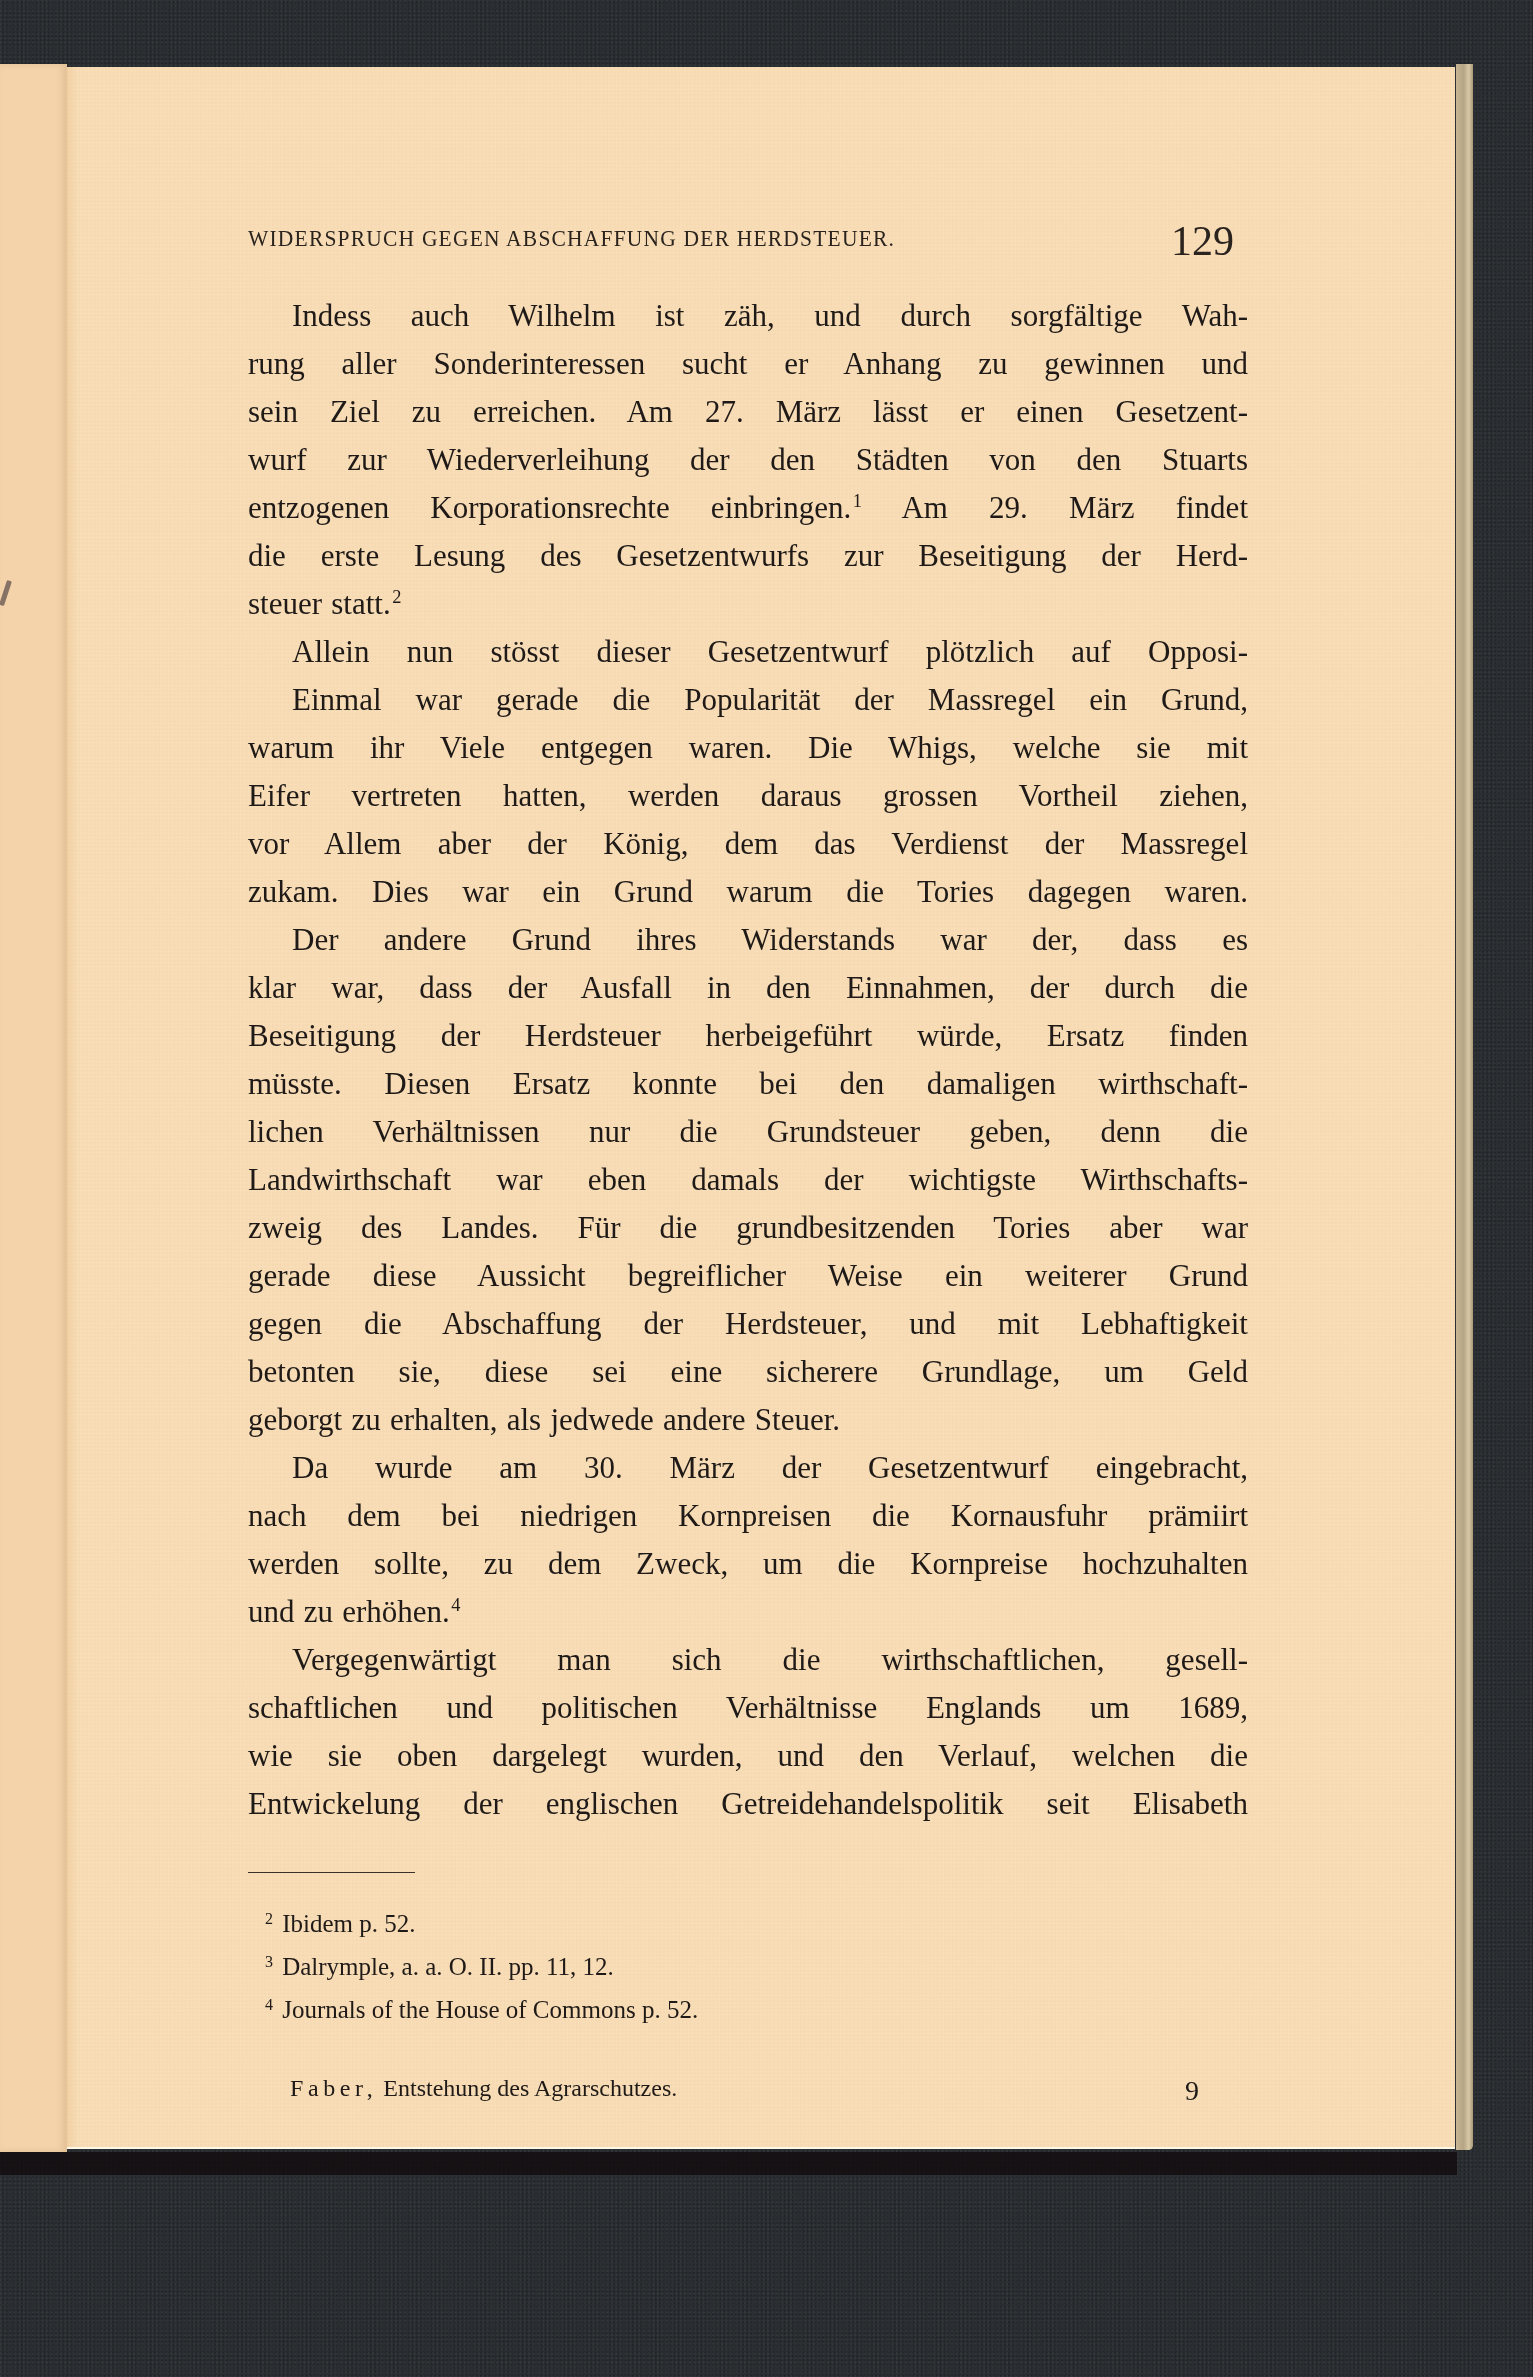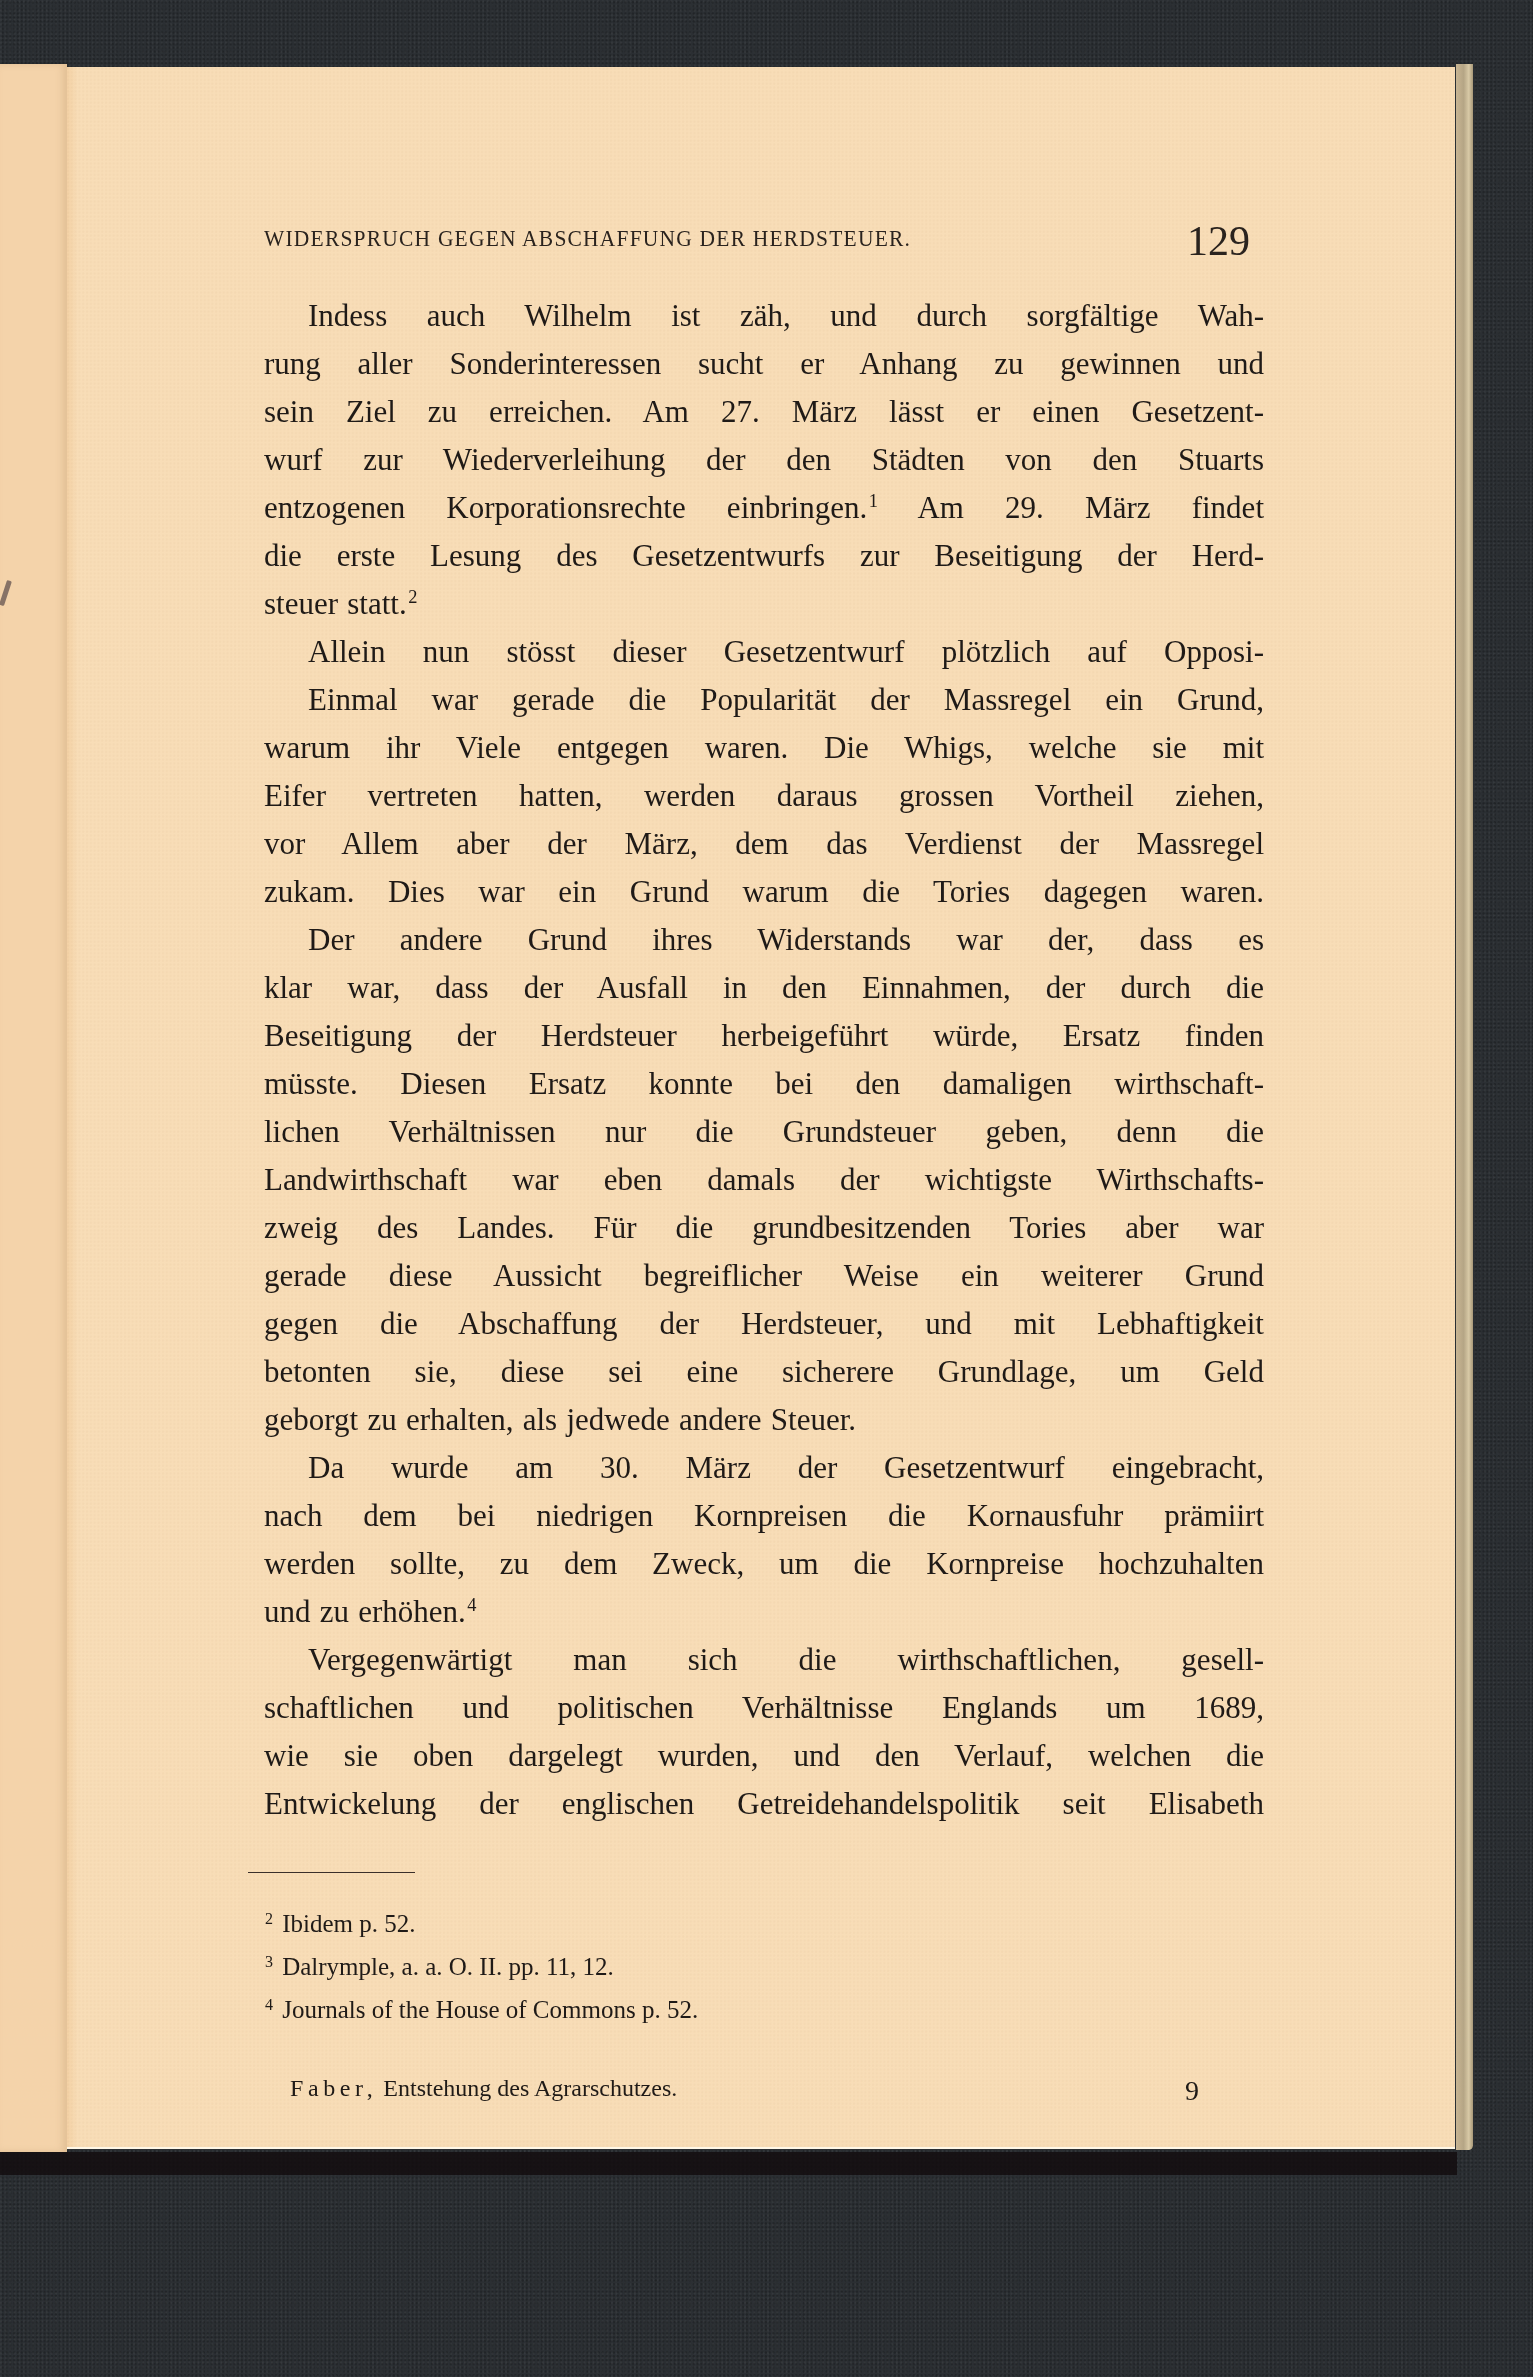--- a/index.html
+++ b/index.html
@@ -70,21 +70,20 @@
       height: 23px;
       background: #130d0f;
       opacity: 0.85;
     }
     .text-block {
       position: absolute;
       left: 248px;
       top: 215px;
       width: 1000px;
       color: #1f1a17;
-      margin-left: 16px;
     }
     .running-head {
       position: relative;
       height: 54px;
       font-size: 21.5px;
       letter-spacing: 1.2px;
       text-transform: uppercase;
       font-family: "Liberation Serif", serif;
       color: #2a231e;
     }
@@ -198,21 +197,21 @@
     </div>
 
     <div>
       <span class="line indent">Allein nun stösst dieser Gesetzentwurf plötzlich auf Opposi-</span>
     </div>
 
     <div>
       <span class="line indent">Einmal war gerade die Popularität der Massregel ein Grund,</span>
       <span class="line">warum ihr Viele entgegen waren.  Die Whigs, welche sie mit</span>
       <span class="line">Eifer vertreten hatten, werden daraus grossen Vortheil ziehen,</span>
-      <span class="line">vor Allem aber der März, dem das Verdienst der Massregel</span>
+      <span class="line">vor Allem aber der König, dem das Verdienst der Massregel</span>
       <span class="line">zukam.  Dies war ein Grund warum die Tories dagegen waren.</span>
     </div>
 
     <div>
       <span class="line indent">Der andere Grund ihres Widerstands war der, dass es</span>
       <span class="line">klar war, dass der Ausfall in den Einnahmen, der durch die</span>
       <span class="line">Beseitigung der Herdsteuer herbeigeführt würde, Ersatz finden</span>
       <span class="line">müsste.  Diesen Ersatz konnte bei den damaligen wirthschaft-</span>
       <span class="line">lichen Verhältnissen nur die Grundsteuer geben, denn die</span>
       <span class="line">Landwirthschaft war eben damals der wichtigste Wirthschafts-</span>

